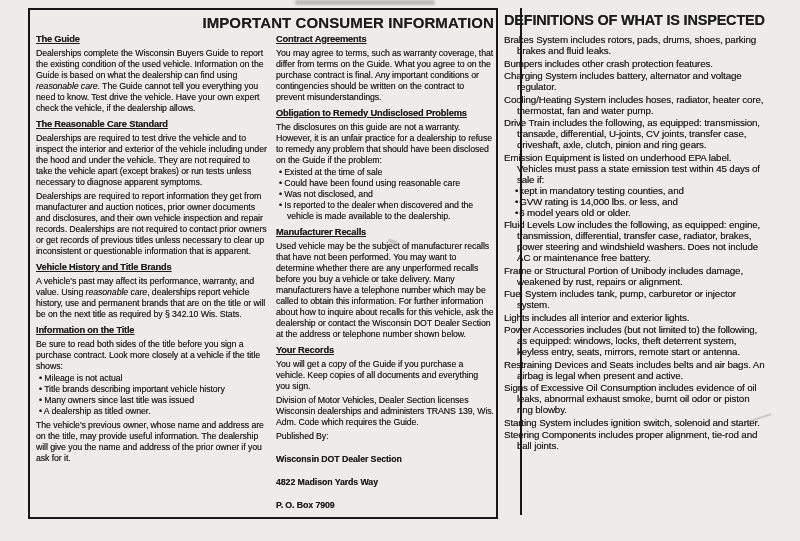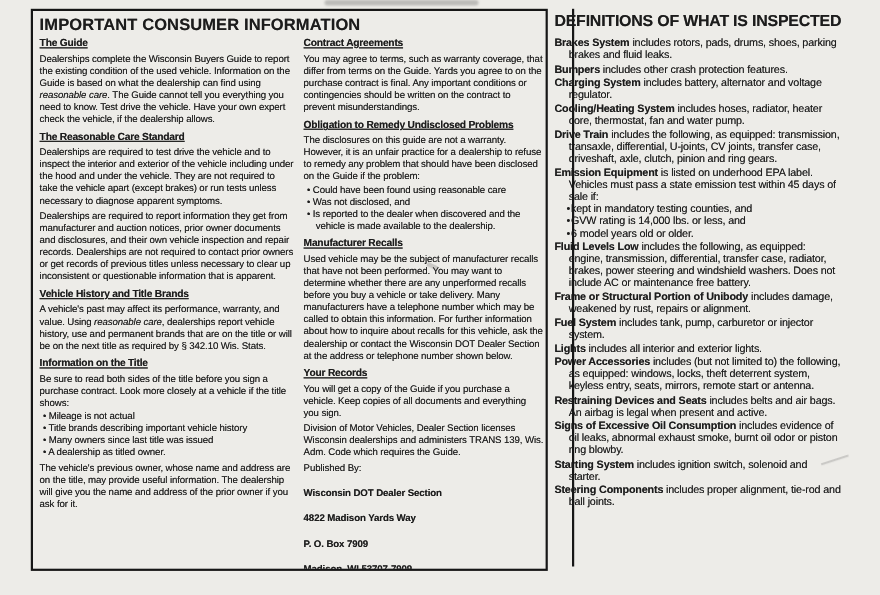--- a/index.html
+++ b/index.html
@@ -12,21 +12,21 @@
     font-family:"Liberation Sans",sans-serif;
     text-shadow:0 0 0.2px rgba(0,0,0,0.55);
   }
   
   .box{
     position:absolute;left:28px;top:8px;width:470px;height:511px;
     border:2px solid var(--line,#161616);
     padding:3px 2px 0 6px;overflow:hidden;
   }
   .box-title{
-    text-align:left;font-size:15px;font-weight:bold;
+    text-align:right;font-size:15px;font-weight:bold;
     letter-spacing:0.1px;margin:1px 0 3px 0;
   }
   .cols{display:flex;gap:8px;}
   .col{font-size:8.8px;line-height:11px;letter-spacing:-0.1px;min-width:0;}
   .col-left{width:232px;flex:none;}
   .col-mid{flex:1;}
   .col p{margin:3px 0 0 0;}
   .col .h{font-weight:bold;font-size:9.3px;letter-spacing:-0.2px;margin:5px 0 0 0;text-decoration:underline;}
   .col > :first-child{margin-top:0;}
   .ul{margin-top:1px;}
@@ -36,21 +36,21 @@
   .bline{font-weight:bold;margin-top:12px;}
   .col-mid > p:last-child{margin-top:7px;}
   
   .vline{position:absolute;left:520px;top:8px;width:2px;height:507px;background:var(--line,#161616);}
   
   .defs{position:absolute;left:504px;top:10px;width:261px;height:526px;overflow:hidden;}
   .defs-title{font-size:14.5px;font-weight:bold;letter-spacing:-0.2px;margin:2px 0 6px 0;}
   .def{margin-top:1.5px;font-size:9.8px;line-height:11px;letter-spacing:-0.15px;}
   .def:first-child{margin-top:0;}
   .defp{margin:0;padding-left:13px;text-indent:-13px;}
-  .term{font-weight:bold;margin-top:13px;}
+  .term{font-weight:normal;margin-top:13px;}
   .defb{padding-left:18px;text-indent:-7px;}
   .defb::before{content:"• ";letter-spacing:-1px;}
   
   .artifact{position:absolute;pointer-events:none;}
   .a1{left:295px;top:0;width:140px;height:5px;background:rgba(75,75,75,0.3);border-radius:3px;filter:blur(1px);}
   .a2{left:747px;top:417px;width:26px;height:9px;border-top:2px solid rgba(110,110,110,0.28);transform:rotate(-18deg);filter:blur(0.7px);}
   .a3{left:388px;top:240px;width:10px;height:4px;background:rgba(90,90,90,0.25);transform:rotate(25deg);filter:blur(0.6px);}
 </style>
 </head>
 <body>
@@ -73,24 +73,25 @@
           <div class="ul">
             <div class="bullet">Mileage is not actual</div>
             <div class="bullet">Title brands describing important vehicle history</div>
             <div class="bullet">Many owners since last title was issued</div>
             <div class="bullet">A dealership as titled owner.</div>
           </div>
           <p>The vehicle's previous owner, whose name and address are on the title, may provide useful information. The dealership will give you the name and address of the prior owner if you ask for it.</p>
         </div>
       <div class="col col-mid" id="col-mid">
           <div class="h">Contract Agreements</div>
-          <p>You may agree to terms, such as warranty coverage, that differ from terms on the Guide. Yards you agree to on the purchase contract is final. Any important conditions or contingencies should be written on the contract to prevent misunderstandings.</p>
+          <p>You may agree to terms, such as warranty coverage, that differ from terms on the Guide. What you agree to on the purchase contract is final. Any important conditions or contingencies should be written on the contract to prevent misunderstandings.</p>
           <div class="h">Obligation to Remedy Undisclosed Problems</div>
           <p>The disclosures on this guide are not a warranty. However, it is an unfair practice for a dealership to refuse to remedy any problem that should have been disclosed on the Guide if the problem:</p>
           <div class="ul">
+            <div class="bullet">Existed at the time of sale</div>
             <div class="bullet">Could have been found using reasonable care</div>
             <div class="bullet">Was not disclosed, and</div>
             <div class="bullet">Is reported to the dealer when discovered and the vehicle is made available to the dealership.</div>
           </div>
           <div class="h">Manufacturer Recalls</div>
           <p>Used vehicle may be the subject of manufacturer recalls that have not been performed. You may want to determine whether there are any unperformed recalls before you buy a vehicle or take delivery. Many manufacturers have a telephone number which may be called to obtain this information. For further information about how to inquire about recalls for this vehicle, ask the dealership or contact the Wisconsin DOT Dealer Section at the address or telephone number shown below.</p>
           <div class="h">Your Records</div>
           <p>You will get a copy of the Guide if you purchase a vehicle. Keep copies of all documents and everything you sign.</p>
           <p>Division of Motor Vehicles, Dealer Section licenses Wisconsin dealerships and administers TRANS 139, Wis. Adm. Code which requires the Guide.</p>
           <p>Published By:</p>

